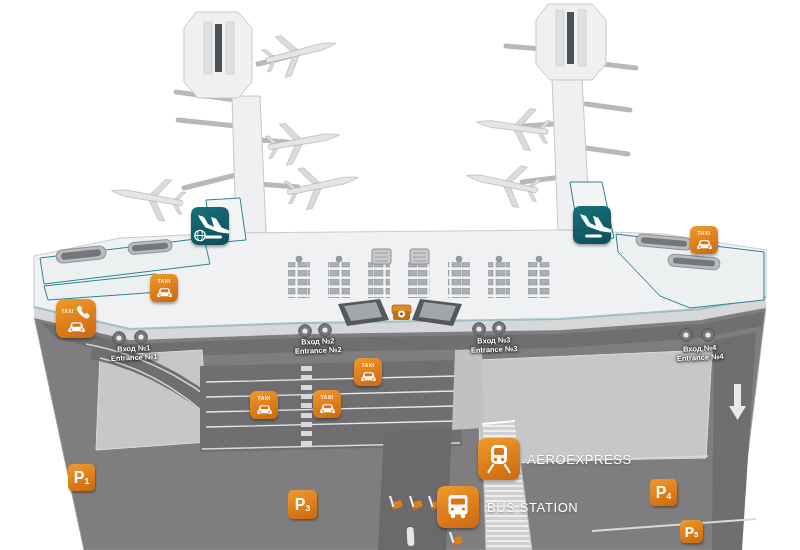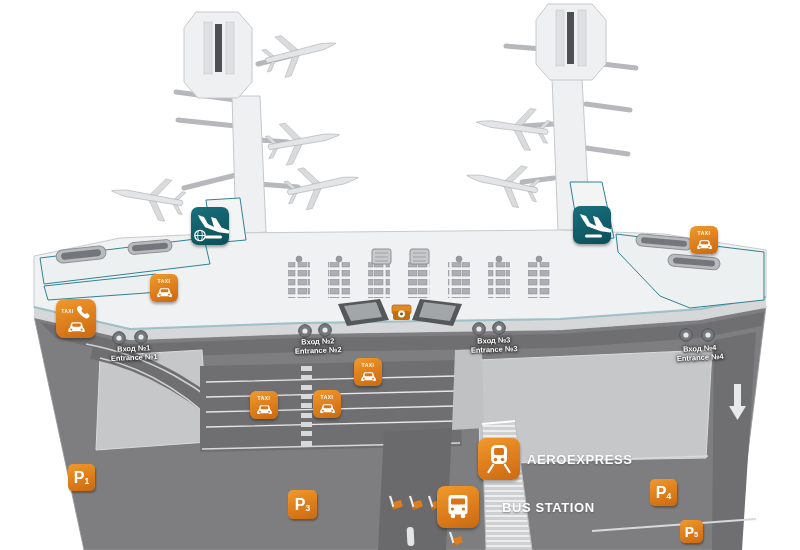--- a/index.html
+++ b/index.html
@@ -14,21 +14,21 @@
   .tx{font-size:5px;font-weight:700;color:#fff;letter-spacing:.5px;line-height:1;margin:1px 0 2px 0;}
   .phonetaxi{width:38px;height:37px;border-radius:8px;padding:1px;}
   .pt-top{display:flex;align-items:center;gap:2px;}
   .pt-top .tx{font-size:4.5px;margin:0;}
   .arr{width:38px;height:38px;}
   .sq42{width:42px;height:42px;border-radius:8px;}
   .psign{position:absolute;display:flex;align-items:center;justify-content:center;color:#fff;
          border-radius:5px;box-shadow:1px 2px 2px rgba(70,35,0,.45);}
   .psign .pp{font-weight:700;font-size:16px;line-height:1;}
   .psign .pn{font-weight:700;font-size:8.5px;margin-top:7px;}
-  .biglabel{position:absolute;color:#fff;font-weight:700;font-size:13px;letter-spacing:.6px;
+  .biglabel{position:absolute;color:#fff;font-weight:400;font-size:13px;letter-spacing:.6px;
             white-space:nowrap;text-shadow:0 1px 2px rgba(70,70,70,.55);}
   .entlabel{position:absolute;width:96px;text-align:center;color:#fff;font-weight:700;font-size:7.5px;
             line-height:1.25;text-shadow:0 0 2px #2b2b2b,0 1px 2px #2b2b2b,0 0 4px rgba(0,0,0,.75);}
   .entlabel div{white-space:nowrap;}
 </style>
 </head>
 <body>
 
 <div class="stage">
 
@@ -314,21 +314,21 @@
 <div class="ic orange sq42" style="left:437px;top:486px">
   <svg width="26" height="26" viewBox="0 0 26 26">
     <circle cx="8" cy="22" r="2.3" fill="#fff"></circle>
         <circle cx="18" cy="22" r="2.3" fill="#fff"></circle>
     <rect x="3.5" y="1" width="19" height="19.5" rx="3" fill="#fff"></rect>
     <rect x="6" y="4.5" width="14" height="6" rx="1" fill="#D9741A"></rect>
     <circle cx="7.5" cy="15" r="1.6" fill="#D9741A"></circle>
         <circle cx="18.5" cy="15" r="1.6" fill="#D9741A"></circle>
   </svg>
 </div>
-<div class="biglabel" style="left:502px;top:500px">BUS STATION</div>
+<div class="biglabel" style="left:487px;top:500px">BUS STATION</div>
 
 <div class="psign orange" style="left:68px;top:464px;width:27px;height:27px">
   <span class="pp">P</span>
       <span class="pn">1</span>
 </div>
 <div class="psign orange" style="left:288px;top:490px;width:29px;height:29px">
   <span class="pp">P</span>
       <span class="pn">3</span>
 </div>
 <div class="psign orange" style="left:650px;top:479px;width:27px;height:27px">

